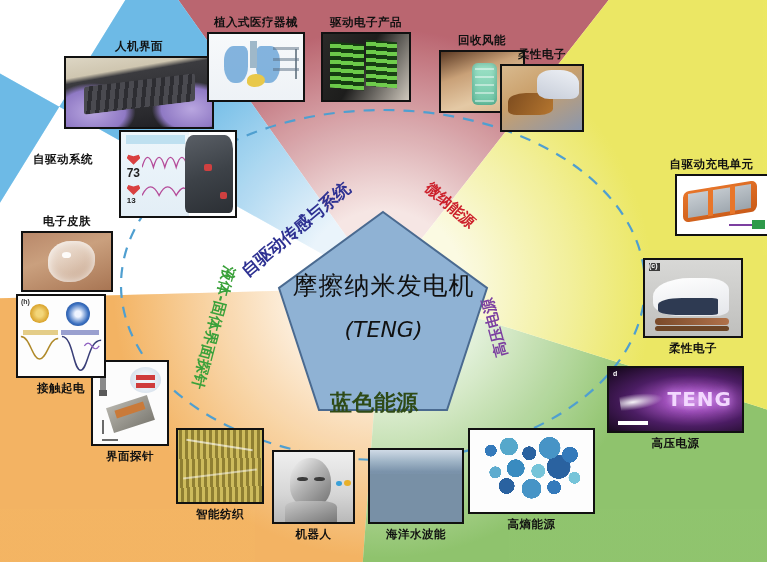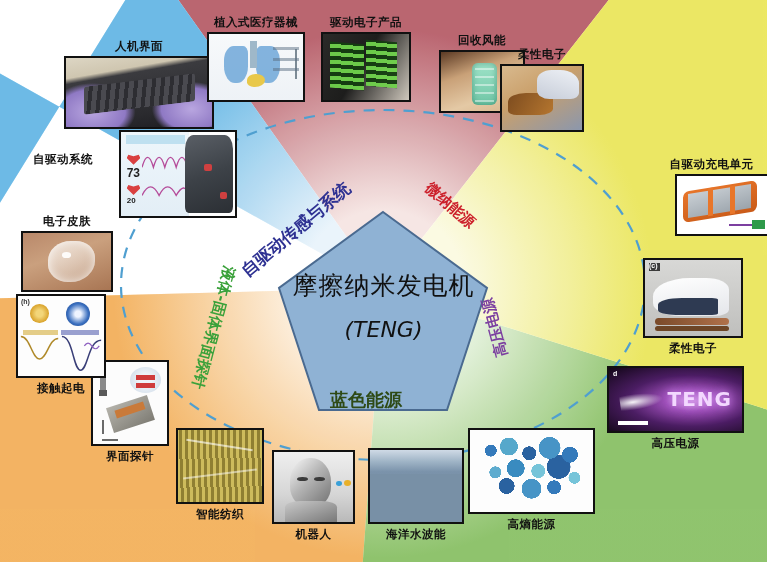--- a/index.html
+++ b/index.html
@@ -124,21 +124,21 @@
 
     <div class="pent-text" id="pent-cn" style="top:269px;">摩擦纳米发电机</div>
     <div class="pent-text" id="pent-en" style="top:317px;font-style:italic;">(TENG)</div>
 
     <div class="sector-label" id="lbl-sensing" style="left:228px;top:218px;transform:rotate(-40deg);">自驱动传感与系统</div>
 
     <div class="sector-label" id="lbl-micro" style="left:420px;top:196px;transform:rotate(41deg);font-size:15px;">微纳能源</div>
 
     <div class="sector-label" id="lbl-hv" style="left:465px;top:318px;transform:rotate(-105deg);font-size:15px;">高压电源</div>
 
-    <div class="sector-label" id="lbl-blue" style="left:330px;top:388px;font-size:18px;">蓝色能源</div>
+    <div class="sector-label" id="lbl-blue" style="left:330px;top:388px;font-size:22px;">蓝色能源</div>
 
     <div class="sector-label" id="lbl-probe" style="left:150px;top:318px;transform:rotate(105deg);font-size:15px;">液体-固体界面探针</div>
   </div>
 
   <div class="card" style="left:64px;top:56px;">
     <div class="caption cap-above" style="top:-17px;">人机界面</div>
     <div class="thumb" style="width:150px;height:73px;">
       <div class="ph" style="background:
              radial-gradient(ellipse 60px 40px at 18% 78%, #b9a6e0 0%, #8f79c4 55%, rgba(143,121,196,0) 72%),
              radial-gradient(ellipse 55px 38px at 86% 74%, #b9a6e0 0%, #8f79c4 55%, rgba(143,121,196,0) 72%),
@@ -380,21 +380,21 @@
     <div class="caption" style="left:-86px;top:22px;">自驱动系统</div>
     <div class="thumb" style="width:118px;height:88px;background:#fff;">
       <div class="ph" style="background:#fefefe;">
         <div style="position:absolute;left:0;top:0;width:60%;height:100%;background:linear-gradient(180deg,#eef6fb,#e3eef6);"></div>
         <div style="position:absolute;left:4%;top:4%;width:52%;height:10%;background:#bfe0f0;"></div>
         <div style="position:absolute;left:5%;top:26%;width:12%;height:13%;background:#d94040;
              clip-path:polygon(50% 100%,0 38%,12% 8%,50% 22%,88% 8%,100% 38%);"></div>
         <div style="position:absolute;left:5%;top:62%;width:12%;height:13%;background:#d94040;
              clip-path:polygon(50% 100%,0 38%,12% 8%,50% 22%,88% 8%,100% 38%);"></div>
         <div style="position:absolute;left:5%;top:40%;font-size:12px;color:#222;font-weight:bold;">73</div>
-        <div style="position:absolute;left:5%;top:76%;font-size:8px;color:#222;font-weight:bold;">20</div>
+        <div style="position:absolute;left:5%;top:76%;font-size:8px;color:#222;font-weight:bold;">13</div>
         <svg style="position:absolute;left:18%;top:20%;width:40%;height:30%;" viewBox="0 0 48 20">
           <path d="M0,16 C4,2 8,2 12,16 C16,2 20,2 24,16 C28,2 32,2 36,16 C40,2 44,2 48,16" fill="none" stroke="#b54c9a" stroke-width="1.4"></path>
         </svg>
         <svg style="position:absolute;left:18%;top:56%;width:40%;height:30%;" viewBox="0 0 48 20">
           <path d="M0,14 C6,2 12,2 18,14 C24,2 30,2 36,14 C42,4 46,4 48,12" fill="none" stroke="#b54c9a" stroke-width="1.4"></path>
         </svg>
         <div style="position:absolute;right:2%;top:4%;width:42%;height:92%;
              background:linear-gradient(160deg,#5a5f66 0%,#3d4248 50%,#2b2f34 100%);
              border-radius:18% 18% 8% 8%;"></div>
         <div style="position:absolute;right:20%;top:38%;width:7%;height:8%;background:#d04040;border-radius:2px;"></div>

